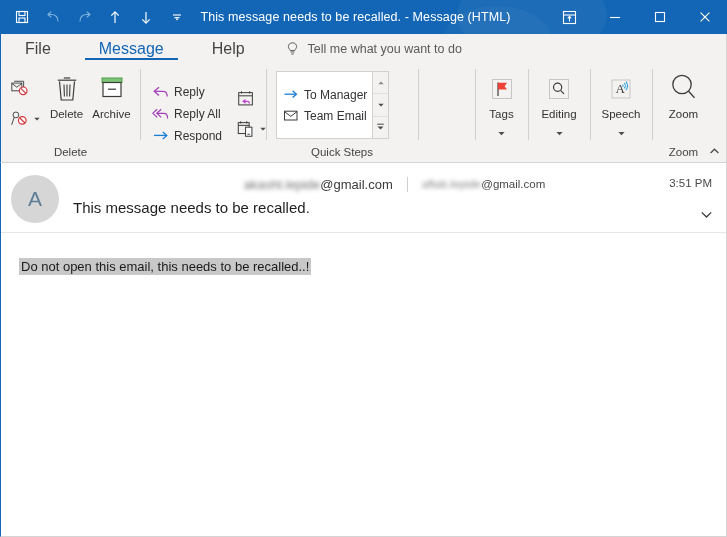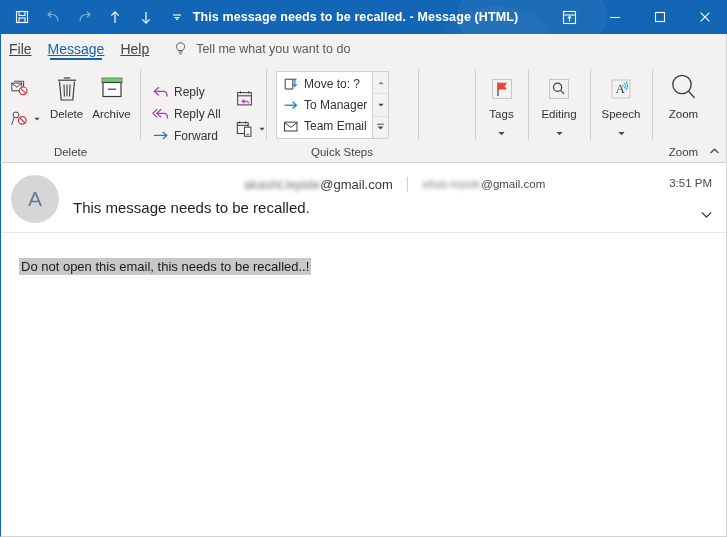--- a/index.html
+++ b/index.html
@@ -69,21 +69,20 @@
   .qat-btn svg { display: block; }
   .title-text {
     position: absolute;
     left: 0; right: 16px;
     text-align: center;
     color: #ffffff;
     font-size: 12.5px;
     letter-spacing: 0.1px;
     z-index: 2;
     pointer-events: none;
-    font-weight: bold;
   }
   .caption-btns {
     position: absolute;
     right: 0; top: 0;
     height: 34px;
     display: flex;
     z-index: 3;
   }
   .cap-btn {
     width: 45px;
@@ -99,27 +98,26 @@
     height: 29px;
     background: #f3f2f1;
     display: flex;
     align-items: stretch;
     flex: none;
     border-left: 1px solid #1266b5;
     border-right: 1px solid #d4d4d4;
     box-sizing: border-box;
   }
   .tab {
-    padding: 0 8px;
-    display: flex;
-    align-items: center;
-    font-size: 14px;
+    padding: 0 24px;
+    display: flex;
+    align-items: center;
+    font-size: 16px;
     color: #444444;
     position: relative;
-    text-decoration: underline;
   }
   .tab.active {
     color: #1266b5;
     font-weight: normal;
   }
   .tab.active::after {
     content: "";
     position: absolute;
     left: 10px; right: 10px;
     bottom: 3px;
@@ -586,21 +584,21 @@
             </span>
             <span class="slabel">Reply All</span>
           </div>
           <div class="smallbtn">
             <span class="sicon">
               <svg width="18" height="16" viewBox="0 0 18 16">
                 <path d="M2 7.4 L14.6 7.4" stroke="#1a7fd4" stroke-width="1.3"></path>
                 <path d="M10.8 3.9 L14.8 7.4 L10.8 10.9" fill="none" stroke="#1a7fd4" stroke-width="1.3"></path>
               </svg>
             </span>
-            <span class="slabel">Forward</span>
+            <span class="slabel">Respond</span>
           </div>
         </div>
 
         <div class="smallcol" style="margin-left:8px">
           <div class="smallbtn" style="height:30px">
             <span class="sicon">
               <svg width="22" height="22" viewBox="0 0 22 22">
                 <rect x="3" y="4" width="15" height="13.5" fill="none" stroke="#3b3b3b" stroke-width="1.1"></rect>
                 <path d="M3 7.5 L18 7.5" stroke="#3b3b3b" stroke-width="1.1"></path>
                 <path d="M6 2.5 L6 5 M15 2.5 L15 5" stroke="#3b3b3b" stroke-width="1.1"></path>
@@ -626,31 +624,20 @@
             </span>
           </div>
         </div>
       </div>
     </div>
 
     <div class="rgroup" style="width:152px">
       <div class="rgroup-body" style="padding-left:10px; align-items:flex-start; padding-top:6px">
         <div class="qs-gallery">
           <div class="qs-items">
-            <div class="qs-item">
-              <span class="qicon">
-                <svg width="16" height="15" viewBox="0 0 16 15">
-                  <path d="M2.2 2.2 L9.8 2.2 L9.8 12 L2.2 12 Z" fill="none" stroke="#3b3b3b" stroke-width="1"></path>
-                  <path d="M9.8 2.2 L13.5 2.2" stroke="#3b3b3b" stroke-width="1"></path>
-                  <path d="M11.8 3 L11.8 9" stroke="#2b7cd3" stroke-width="1.2"></path>
-                  <path d="M10 7.2 L11.8 9.4 L13.6 7.2" fill="none" stroke="#2b7cd3" stroke-width="1.2"></path>
-                </svg>
-              </span>
-              <span class="qlabel">Move to: ?</span>
-            </div>
             <div class="qs-item">
               <span class="qicon">
                 <svg width="16" height="15" viewBox="0 0 16 15">
                   <path d="M1.5 7.2 L13.2 7.2" stroke="#1a7fd4" stroke-width="1.3"></path>
                   <path d="M9.6 3.8 L13.4 7.2 L9.6 10.6" fill="none" stroke="#1a7fd4" stroke-width="1.3"></path>
                 </svg>
               </span>
               <span class="qlabel">To Manager</span>
             </div>
             <div class="qs-item">

